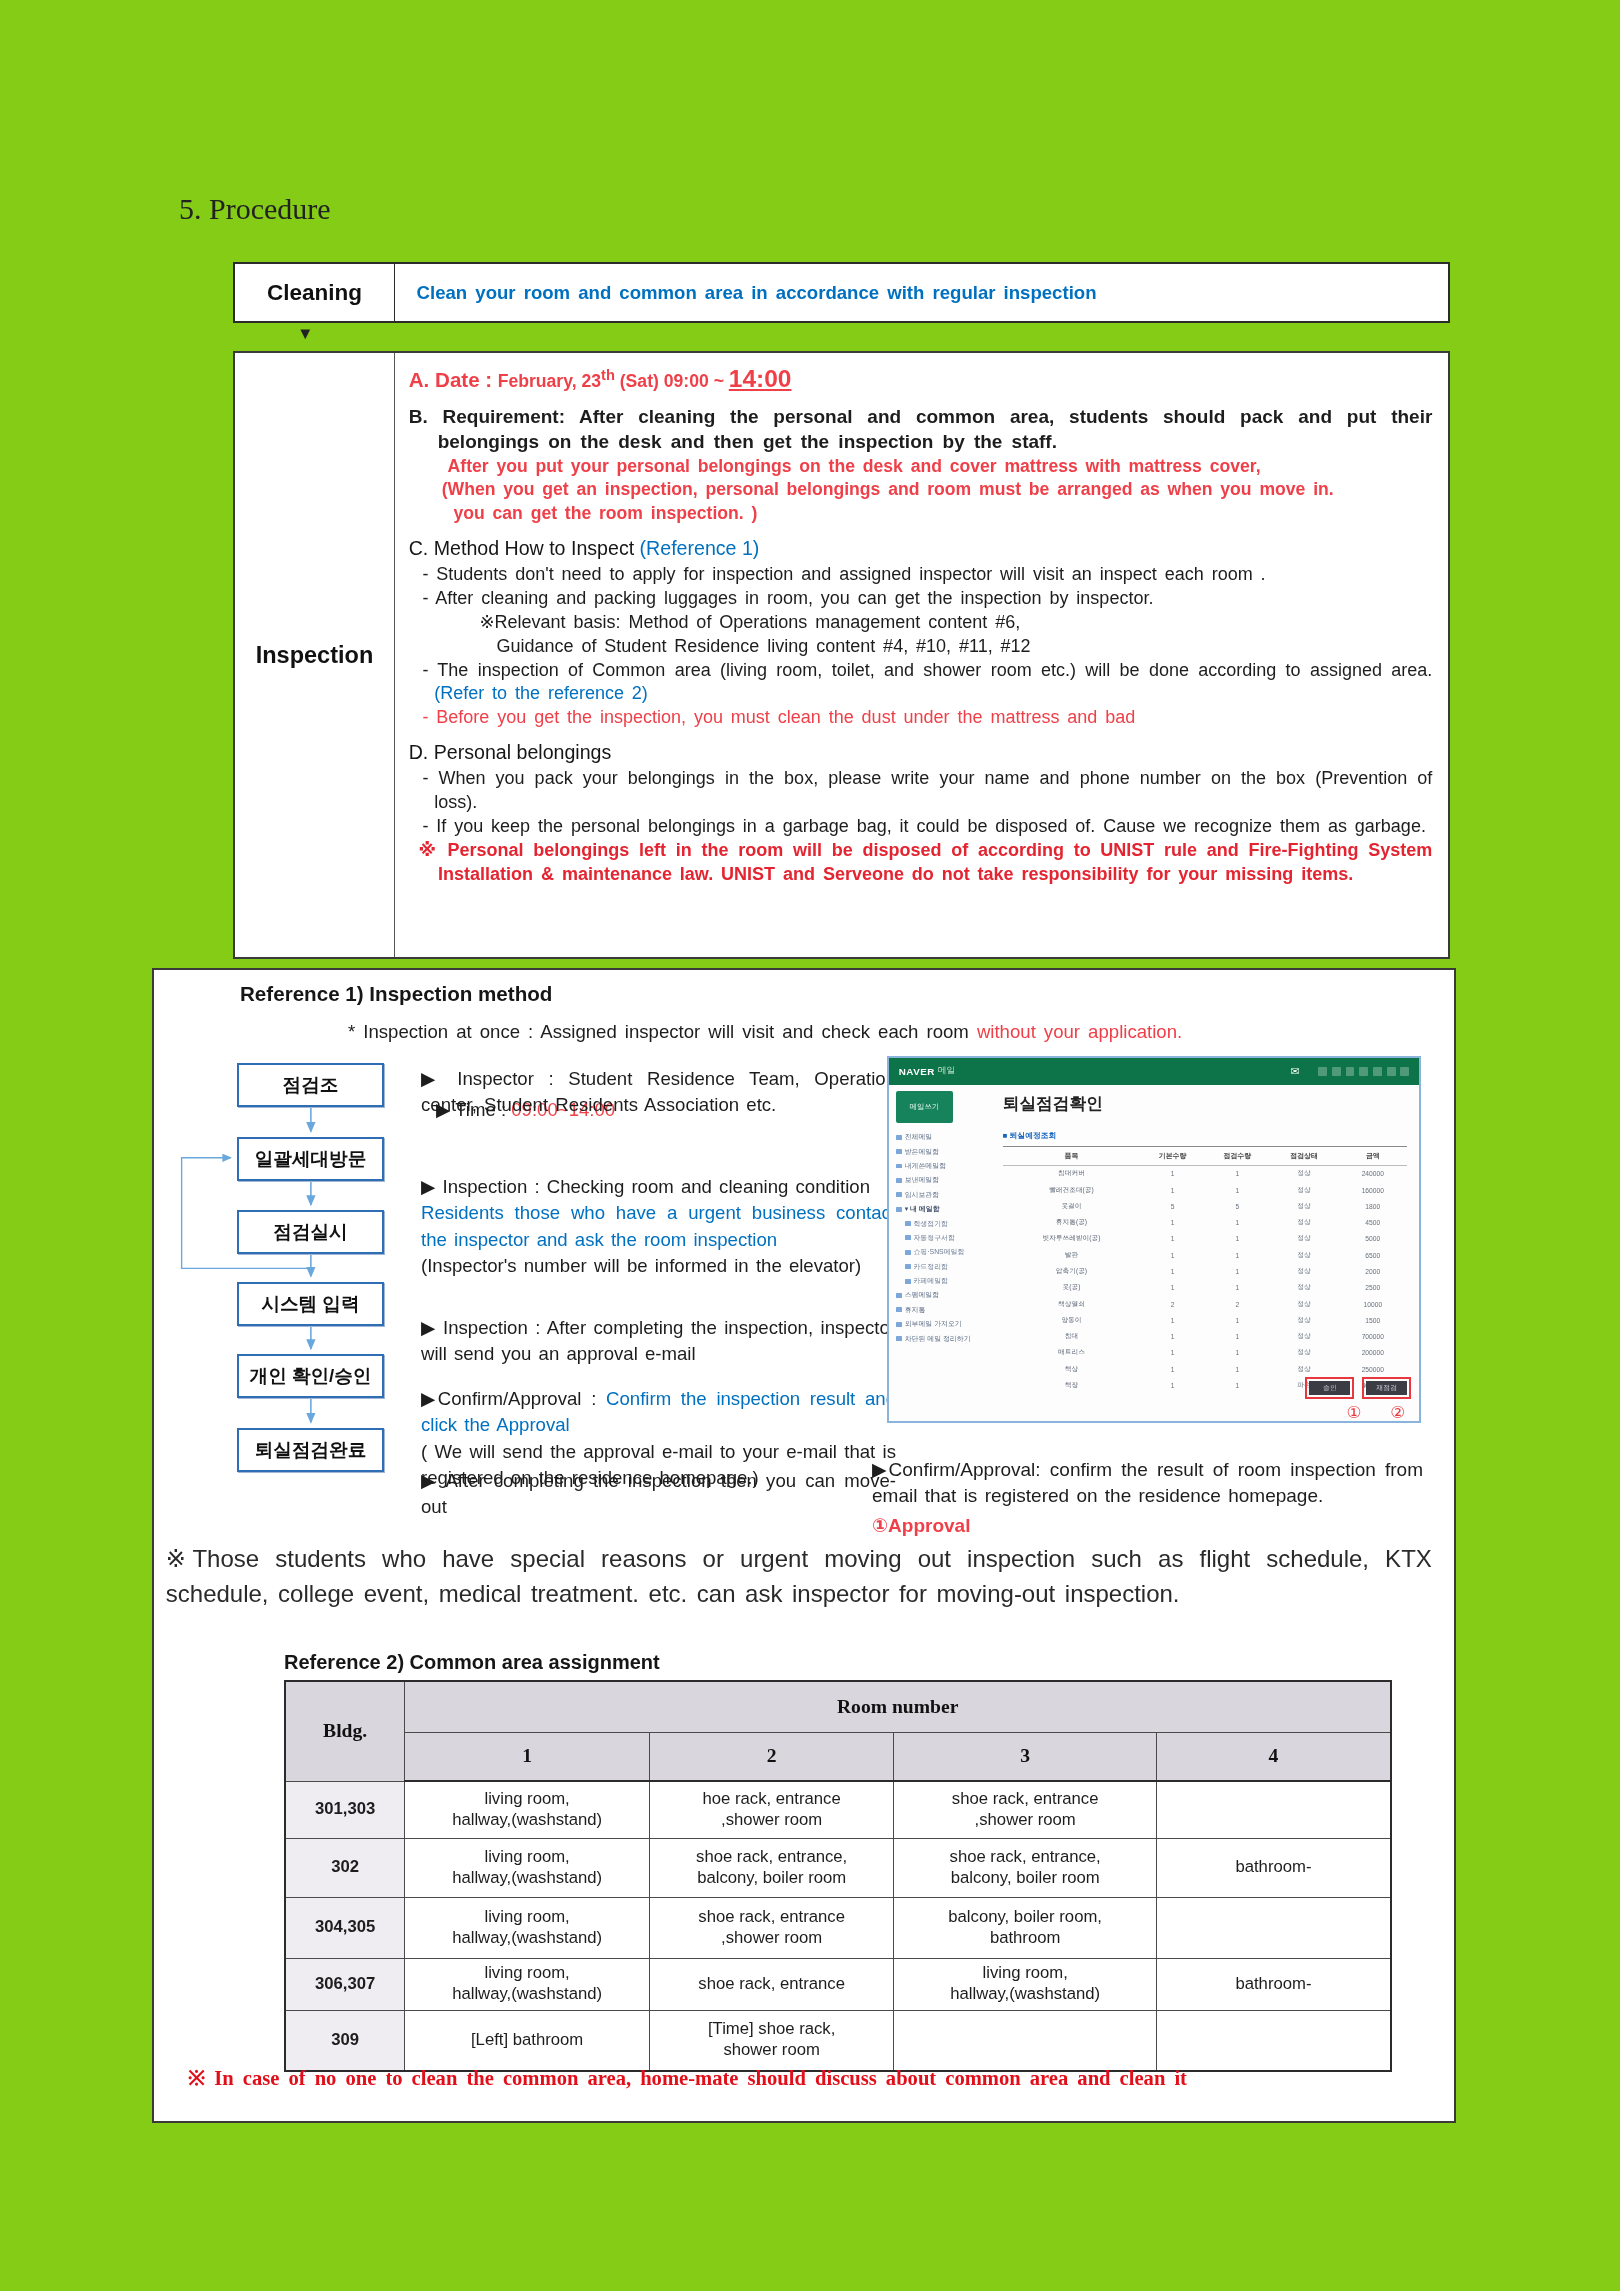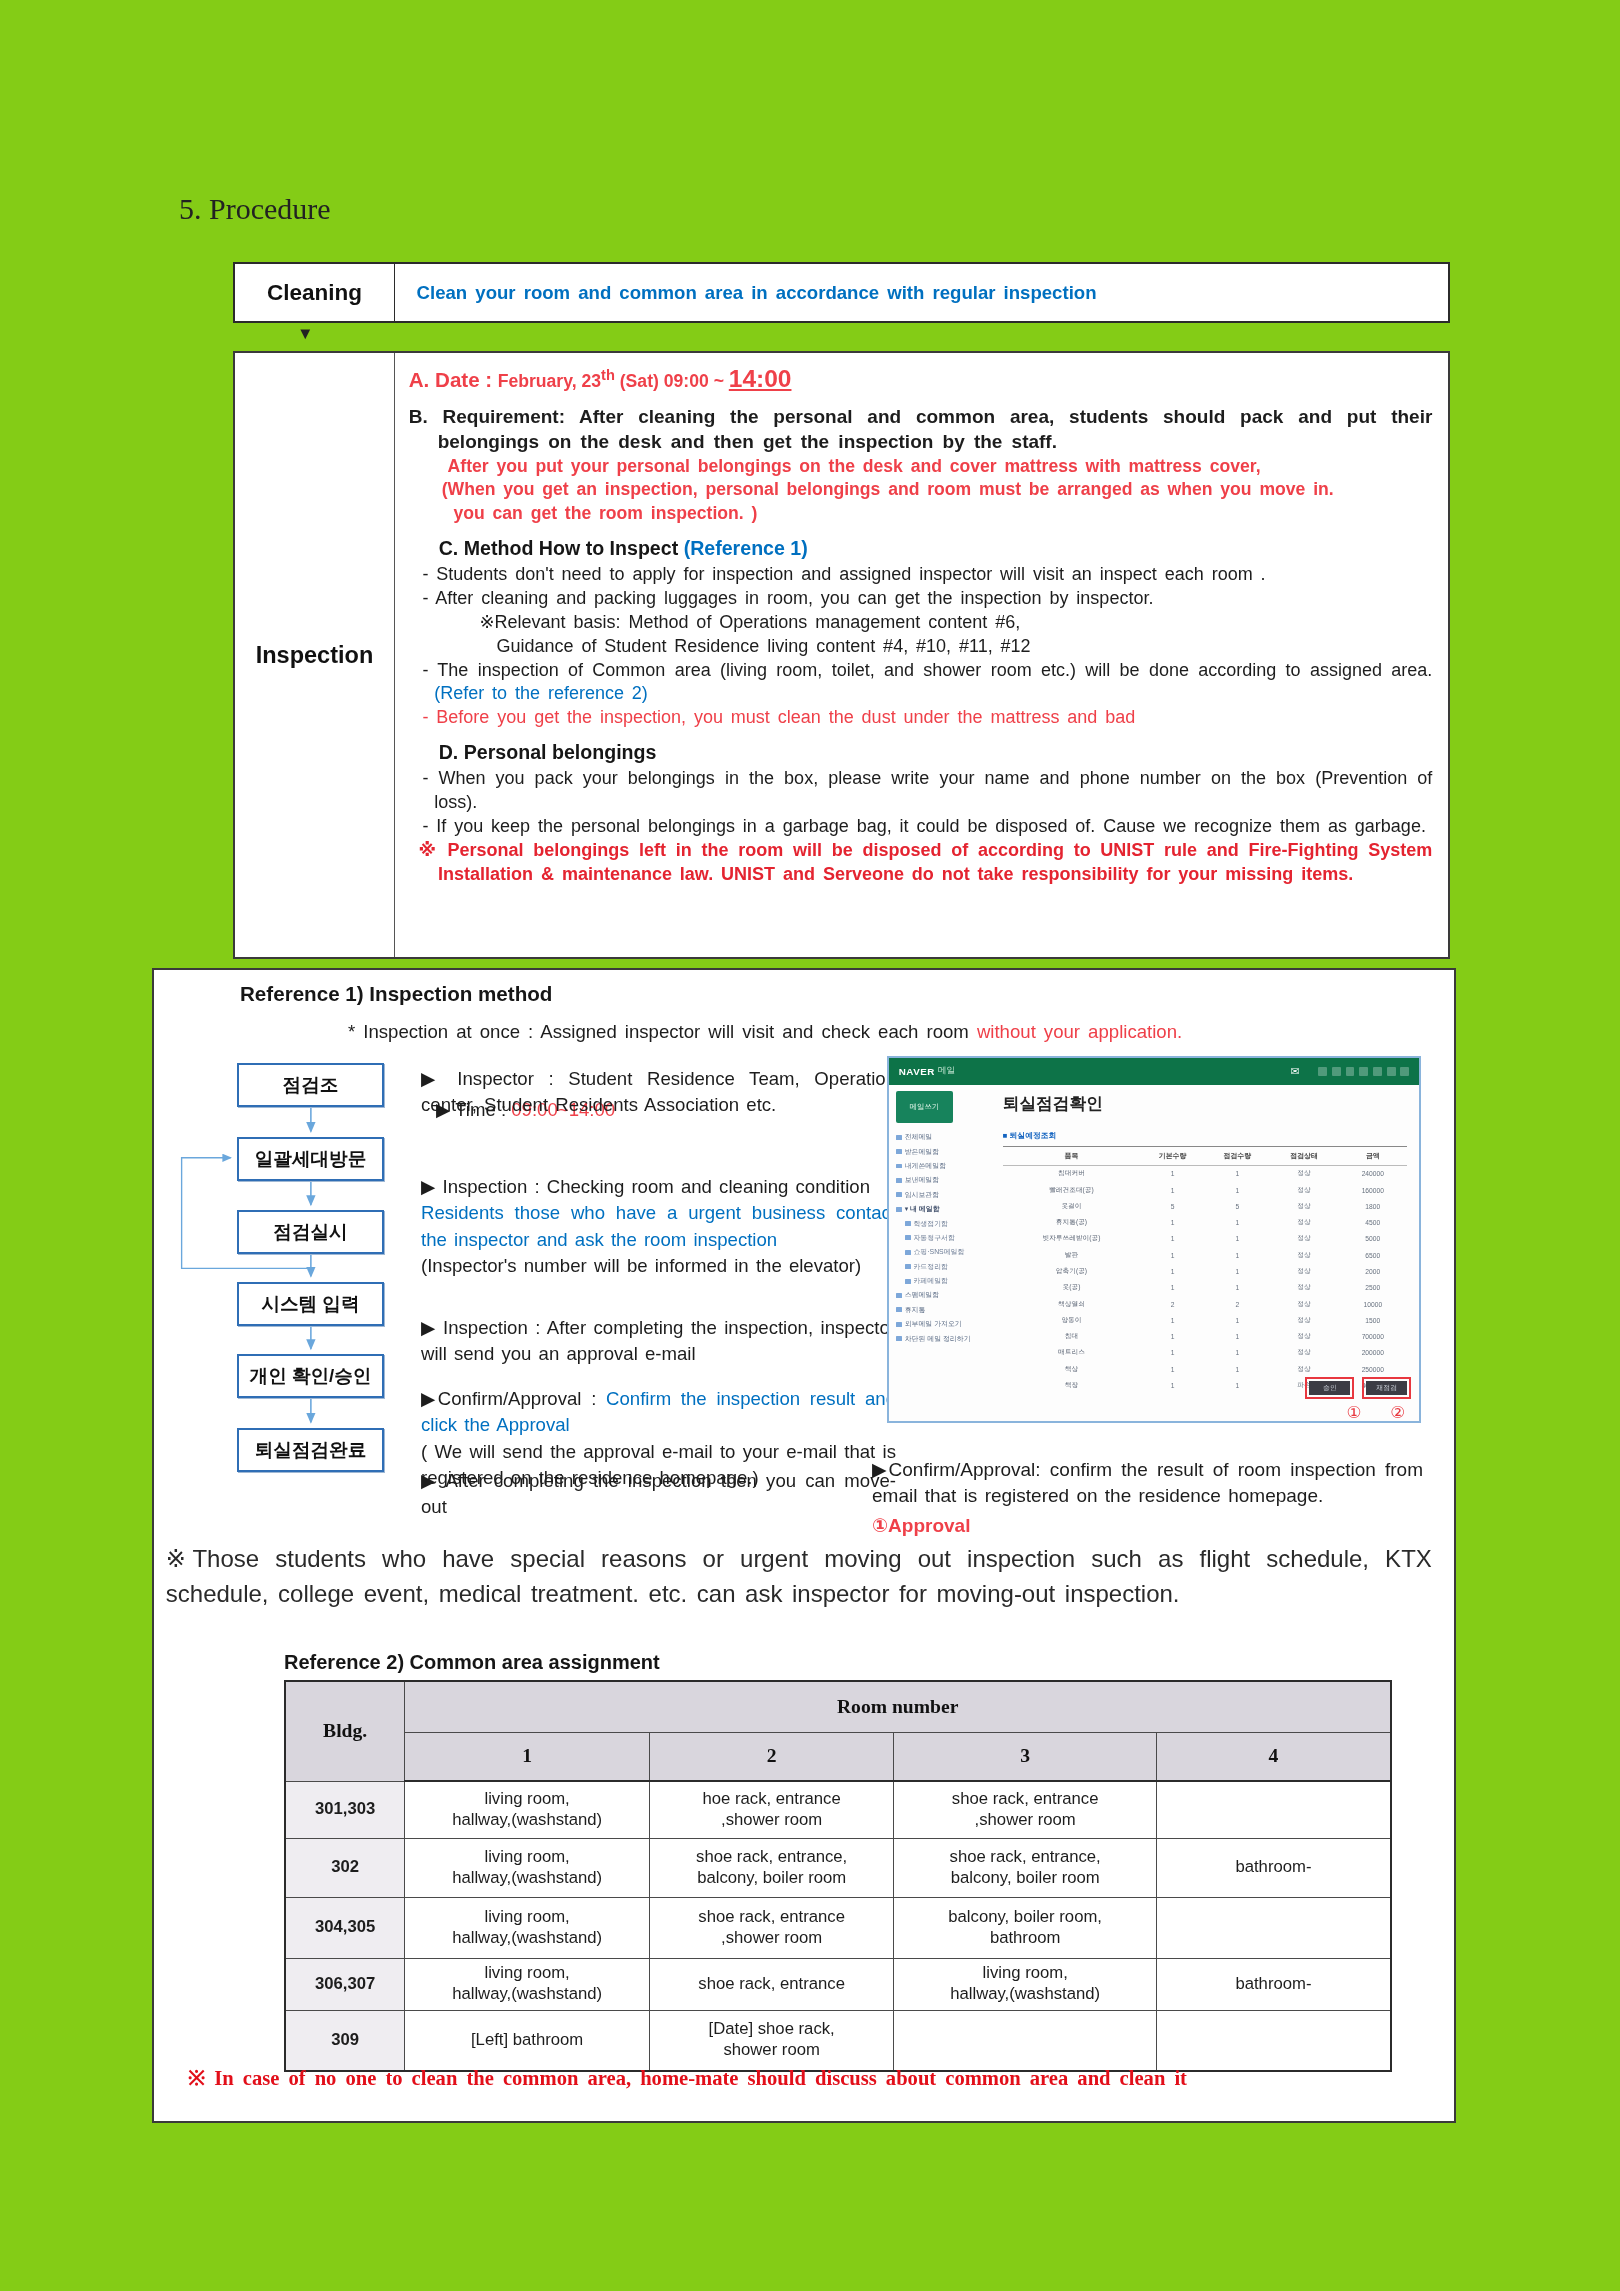--- a/index.html
+++ b/index.html
@@ -25,21 +25,21 @@
     font-weight:bold;font-size:23.5px;color:#111;}
   .inspection-content{flex:1;padding:9.8px 15.7px 5.9px 13.7px;overflow:hidden;font-size:18px;line-height:1.33;}
   .sec{margin-bottom:8.8px;}
   .red{color:#ef4049;text-align:right;}
   .blue{color:#0070C0;}
   .bold{font-weight:bold;}
   .sec-a{font-size:19.6px;}
   .sec-a .a-label{color:#ef4049;font-weight:bold;font-size:20.6px;}
   .sec-a .a-body{color:#ef4049;font-size:17.6px;font-weight:bold;}
   .sec-a .a-time{color:#ef4049;font-size:24.5px;font-weight:bold;text-decoration:underline;}
-  .sec-title{font-weight:bold;font-size:19.6px;color:#161616;margin-left:30px;}
+  .sec-title{font-weight:normal;font-size:19.6px;color:#161616;}
   .b-para{font-weight:bold;font-size:19px;text-align:justify;word-spacing:3.9px;
     padding-left:29px;text-indent:-29px;}
   .b-note{margin-left:33px;color:#ef4049;font-weight:bold;font-size:17.6px;line-height:1.35;word-spacing:2.9px;}
   .bullets{margin:2px 0 0 9.8px;}
   .bullet{padding-left:15.7px;text-indent:-11.8px;text-align:justify;word-spacing:2.9px;}
   .bullet-sub{padding-left:61px;word-spacing:2.9px;}
   .bullet-sub2{padding-left:78px;word-spacing:2.9px;}
   .d-warn{padding-left:19.6px;text-indent:-19.6px;color:#e42430;font-weight:bold;text-align:justify;word-spacing:2.9px;}
   
   .ref1-box{position:absolute;left:152px;top:968px;width:1304px;height:1155px;
@@ -476,21 +476,21 @@
             <td>living room,
 hallway,(washstand)</td>
             <td>shoe rack, entrance</td>
             <td>living room,
 hallway,(washstand)</td>
             <td>bathroom-</td>
           </tr>
           <tr style="height: 61px;">
             <th>309</th>
             <td>[Left] bathroom</td>
-            <td>[Date] shoe rack,
+            <td>[Time] shoe rack,
 shower room</td>
             <td></td>
             <td></td>
           </tr>
         </tbody>
     </table>
 
     <div class="ref2-note">※ In case of no one to clean the common area, home-mate should discuss about common area and clean it</div>
   </div>
 

